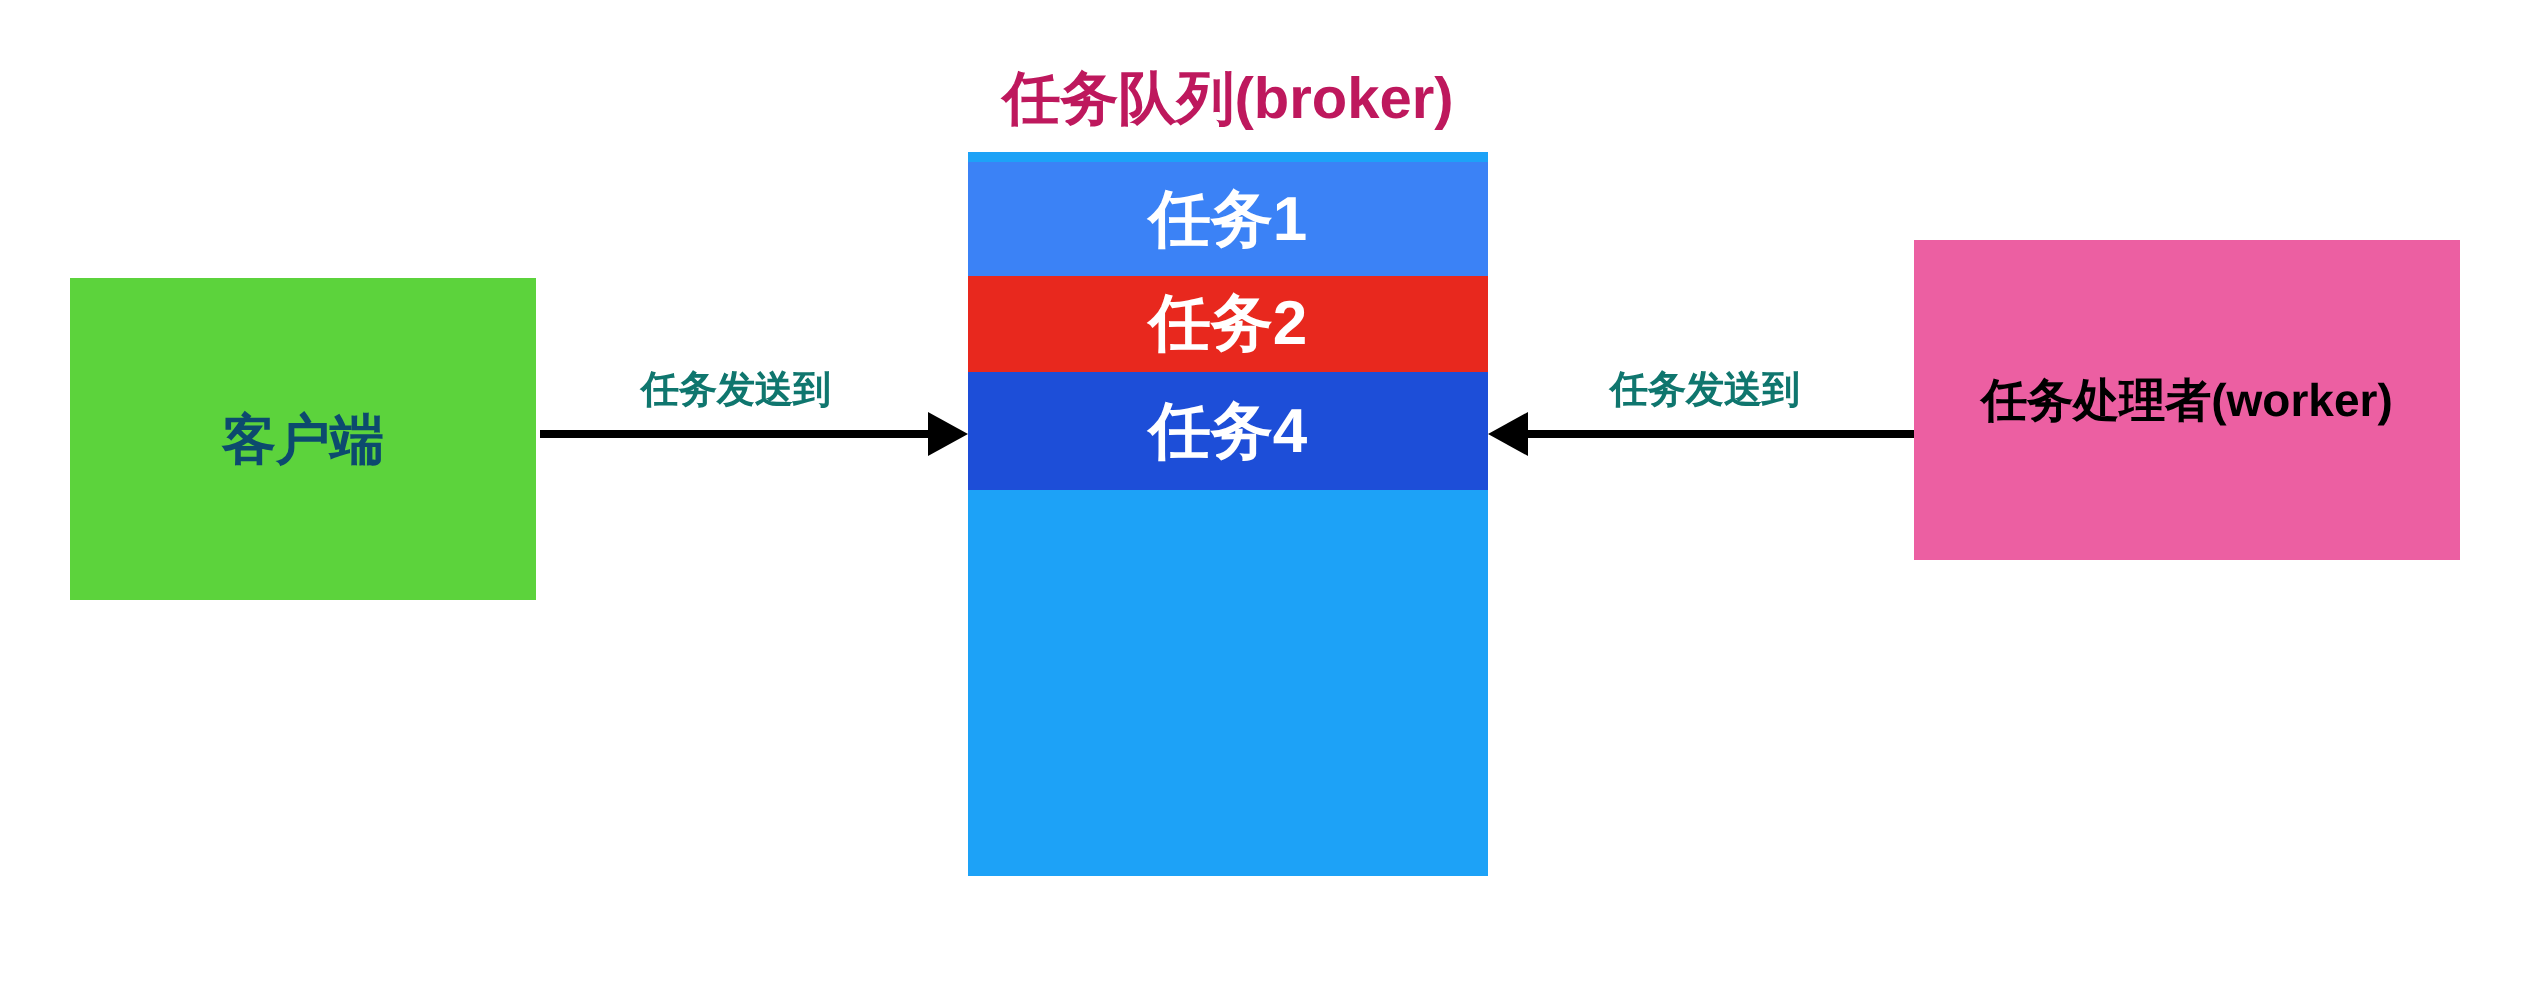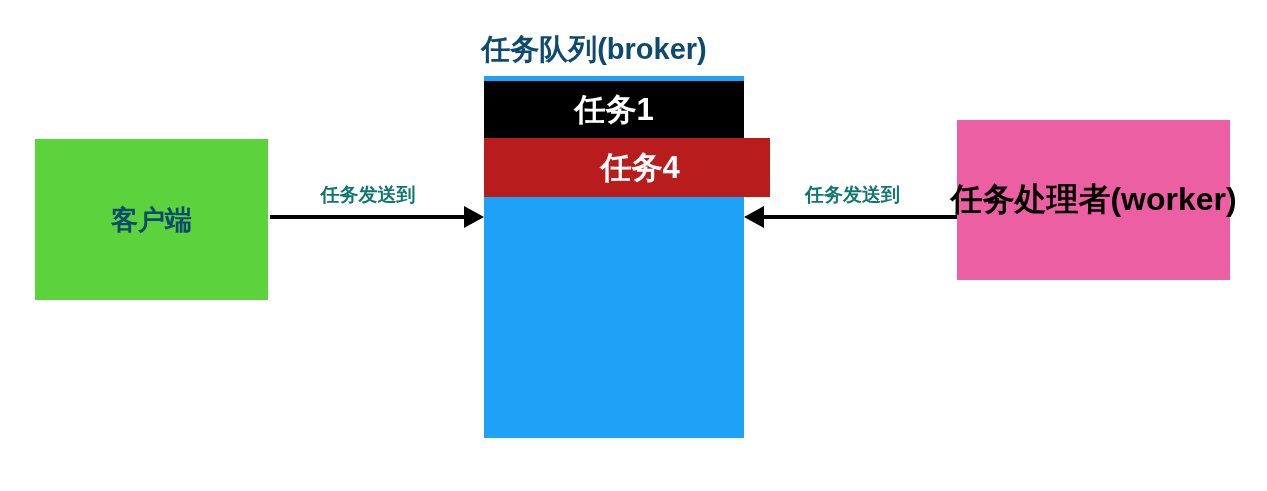--- a/index.html
+++ b/index.html
@@ -12,27 +12,27 @@
     overflow: hidden;
   }
   .diagram {
     position: relative;
     width: 1267px;
     height: 491px;
     background: #ffffff;
   }
   .queue-title {
     position: absolute;
-    left: 464px;
+    left: 484px;
     top: 30px;
     width: 260px;
     text-align: center;
     font-size: 29px;
     font-weight: bold;
-    color: #0c4a6e;
+    color: #be185d;
     white-space: nowrap;
   }
   .client-box {
     position: absolute;
     left: 35px;
     top: 139px;
     width: 233px;
     height: 161px;
     display: flex;
     align-items: center;
@@ -47,21 +47,21 @@
     position: absolute;
     left: 957px;
     top: 120px;
     width: 273px;
     height: 160px;
     display: flex;
     align-items: center;
     justify-content: center;
   }
   .worker-box .box-label {
-    font-size: 32px;
+    font-size: 23px;
     font-weight: bold;
     color: #000000;
     white-space: nowrap;
   }
   .queue {
     position: absolute;
     left: 484px;
     top: 76px;
     width: 260px;
     height: 362px;
@@ -140,22 +140,23 @@
   <div class="client-box" style="background-color: rgb(92, 211, 60);">
     <span class="box-label">客户端</span>
   </div>
 
   <div class="arrow-label label-send">任务发送到</div>
   <div class="arrow arrow-send">
     <div class="arrow-head head-right"></div>
   </div>
 
   <div class="queue" style="background-color: rgb(29, 162, 247);">
-    <div class="task-row row-0" style="background-color: #000000;">任务1</div>
-    <div class="task-row row-3" style="background-color: #b91c1c; padding-left: 26px;">任务4</div>
+    <div class="task-row row-0" style="background-color: #3b82f6;">任务1</div>
+    <div class="task-row row-1" style="background-color: rgb(232, 40, 30);">任务2</div>
+    <div class="task-row row-3" style="background-color: #1d4ed8;">任务4</div>
   </div>
 
   <div class="arrow-label label-fetch">任务发送到</div>
   <div class="arrow arrow-fetch">
     <div class="arrow-head head-left"></div>
   </div>
 
   <div class="worker-box" style="background-color: rgb(236, 95, 162);">
     <span class="box-label">任务处理者(worker)</span>
   </div>

